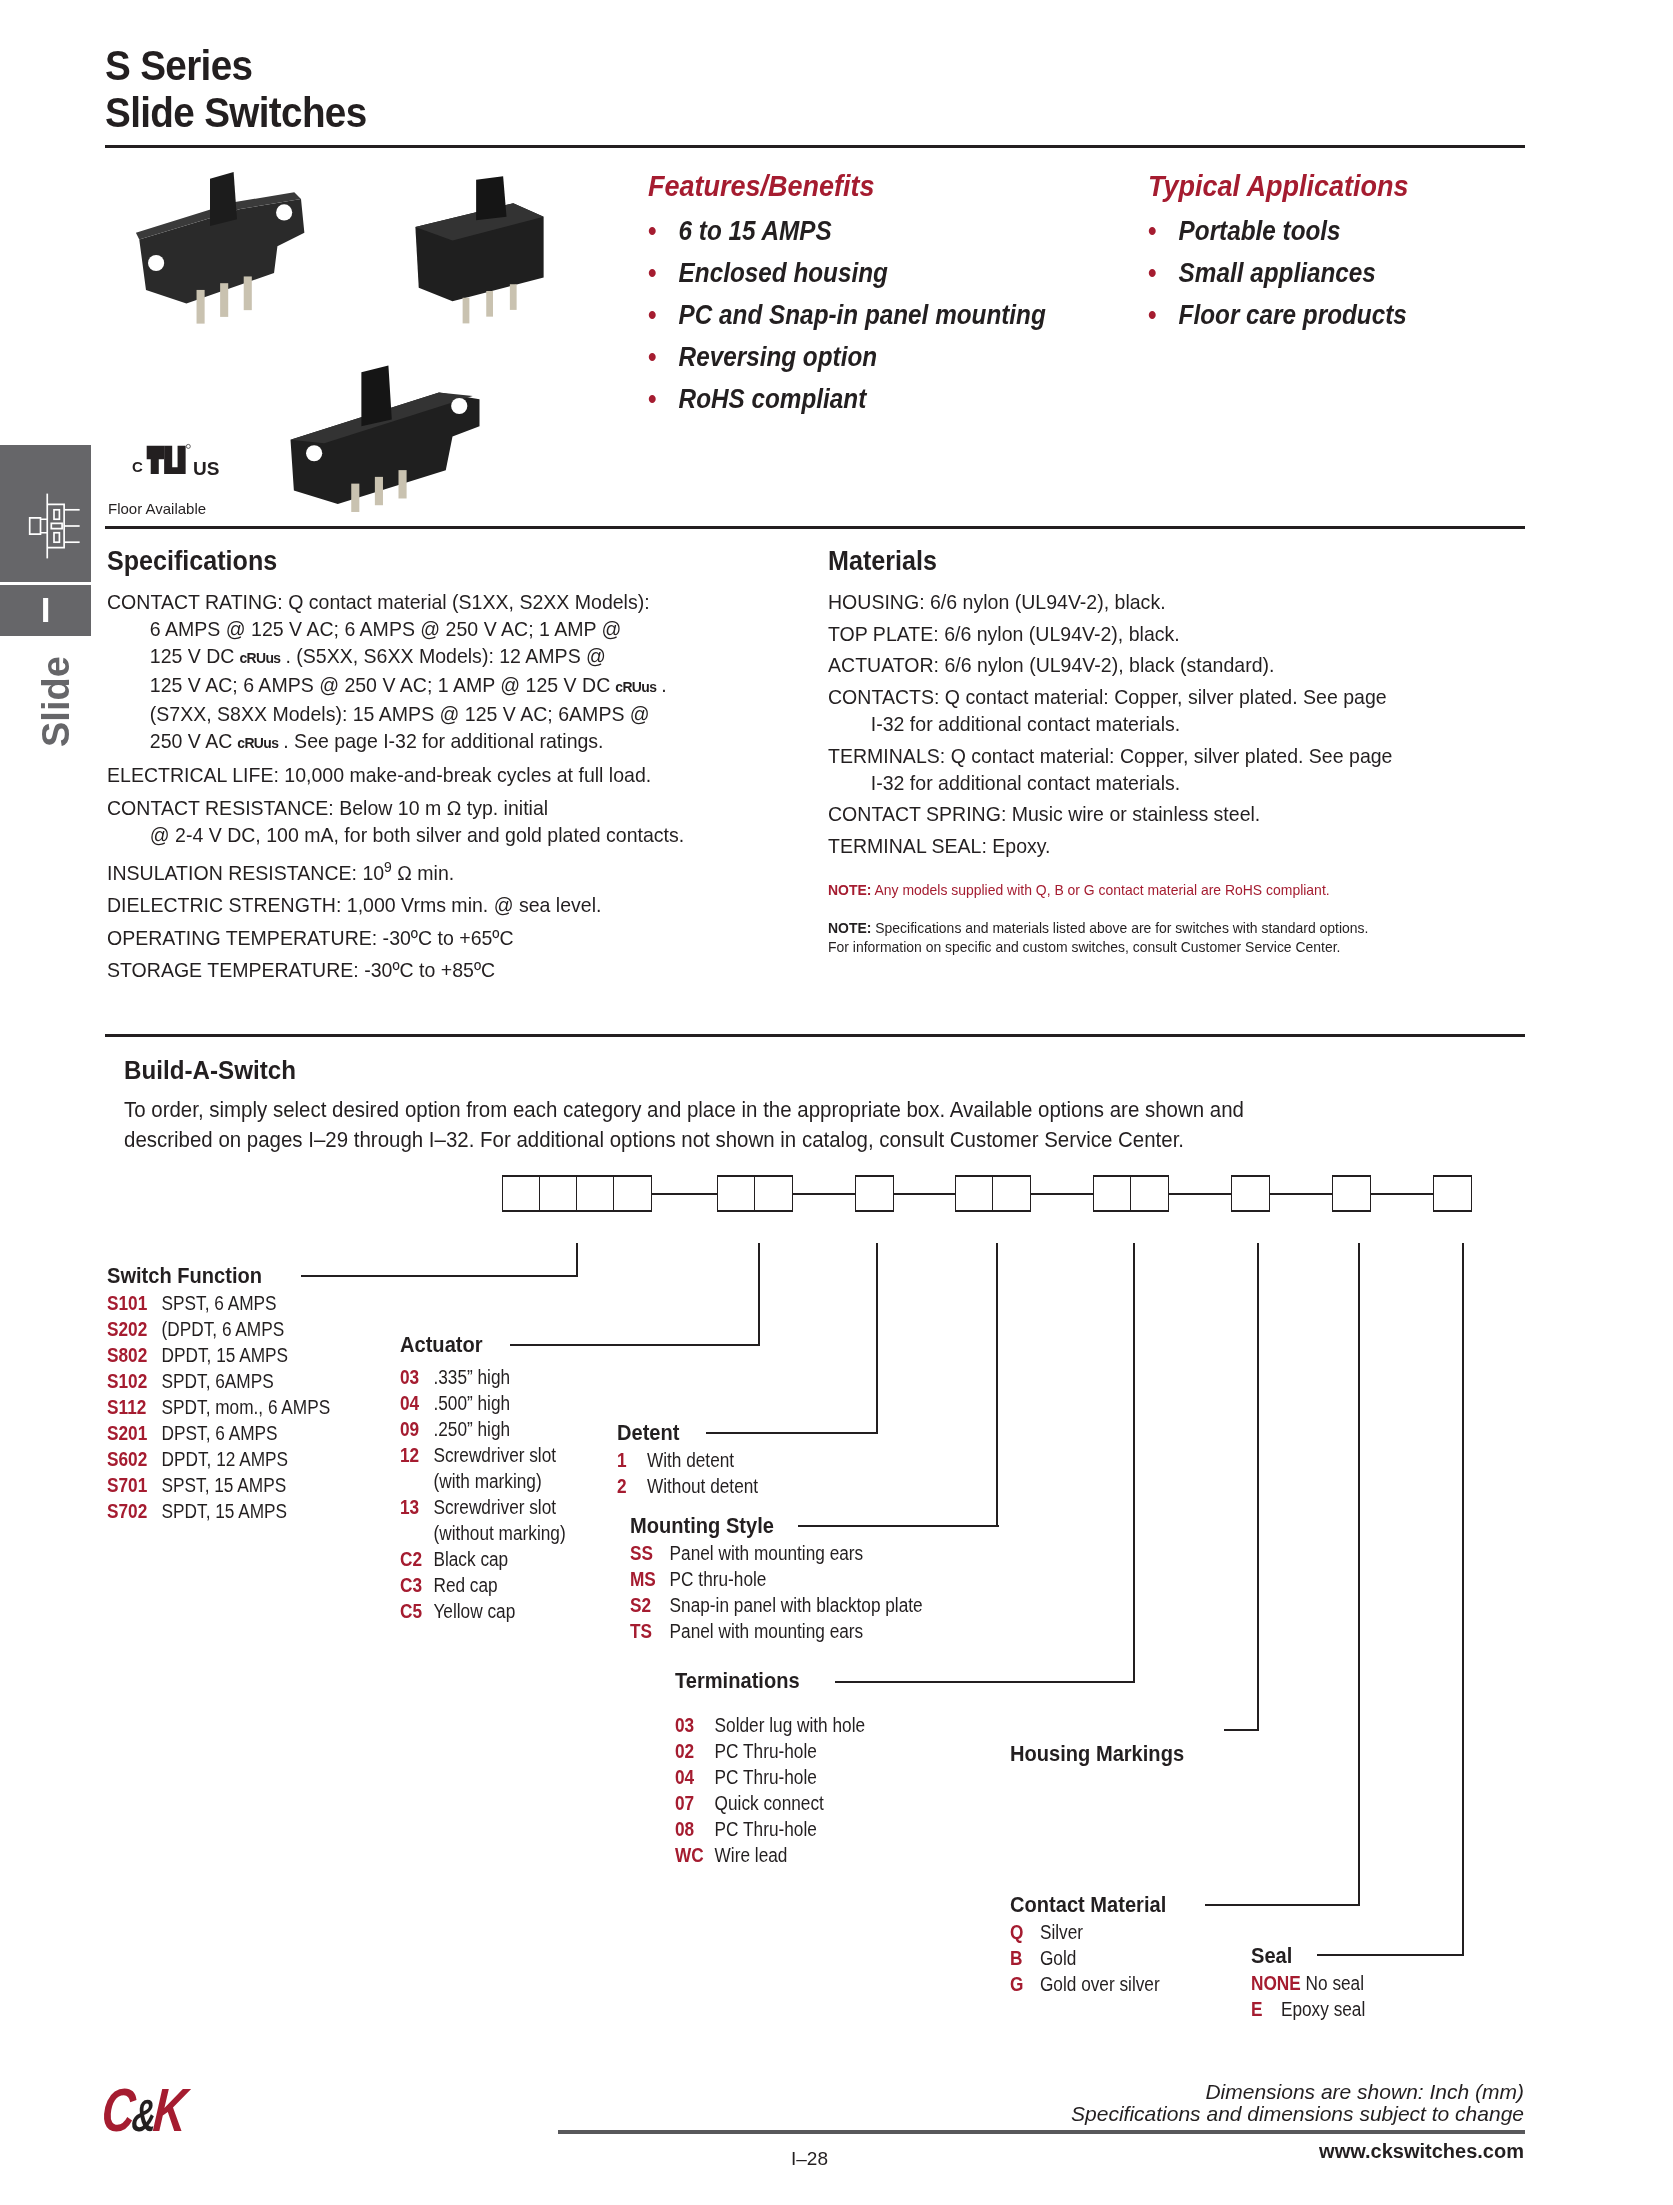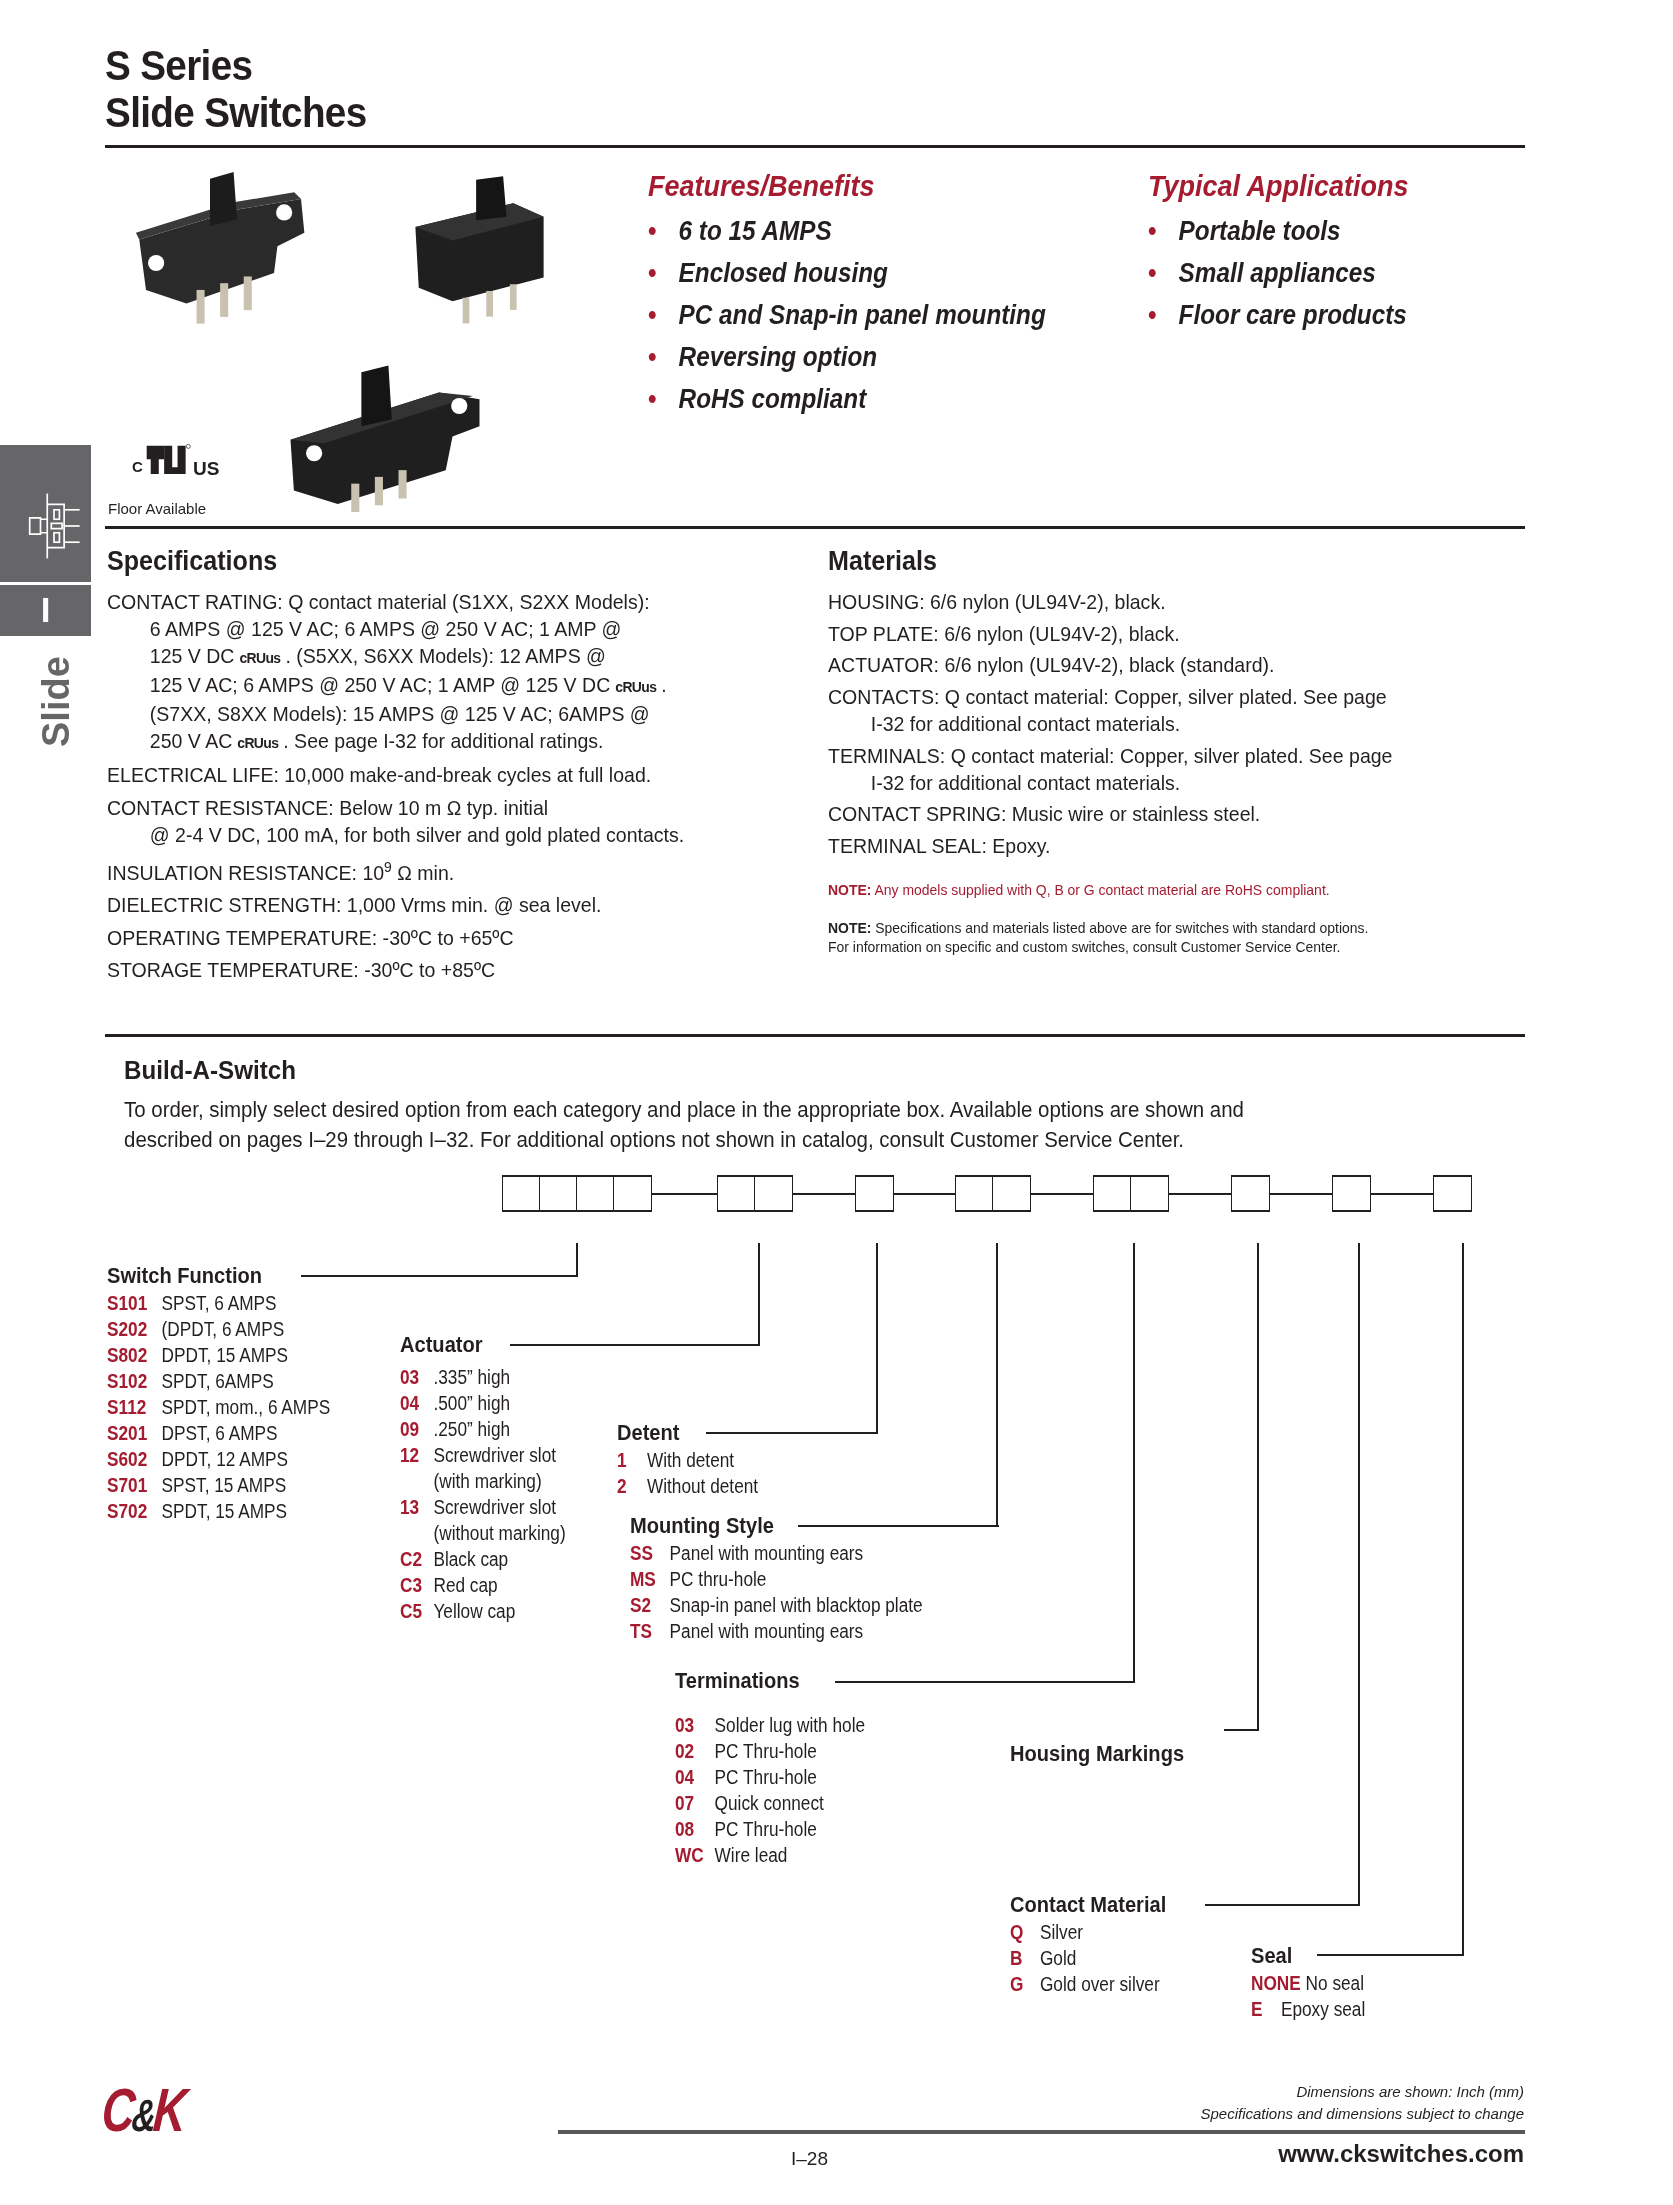--- a/index.html
+++ b/index.html
@@ -37,21 +37,21 @@
   .bas-desc { font-size:22px; line-height:30px; white-space:nowrap; transform:scaleX(0.93); transform-origin:left top; }
   .box { position:absolute; top:1175px; height:37px; border:1.7px solid #231f20; border-top-width:2.7px; border-bottom-width:2.7px; background:#fff; }
   .hline { position:absolute; background:#231f20; height:2px; }
   .vline { position:absolute; background:#231f20; width:2px; }
 
   .cat-head { font-weight:bold; font-size:21.6px; color:#231f20; white-space:nowrap; transform:scaleX(0.93); transform-origin:left top; }
   .opt { font-size:19.6px; line-height:26px; white-space:nowrap; transform:scaleX(0.88); transform-origin:left top; }
   .opt .code { font-weight:bold; color:#a51c30; display:inline-block; }
 
   
-  .footer-italic { font-style:italic; font-size:15px; line-height:21.6px; text-align:right; white-space:nowrap; }
+  .footer-italic { font-style:italic; font-size:21px; line-height:21.6px; text-align:right; white-space:nowrap; }
   .logo { font-weight:bold; font-style:italic; font-size:61px; letter-spacing:-4px; color:#a51c30; transform:scaleX(0.75) skewX(-6deg); transform-origin:left top; }
   .logo .amp { color:#231f20; font-size:45px; }
 </style>
 </head>
 <body>
 
 <div class="abs title">
   <div>S Series</div>
   <div>Slide Switches</div>
 </div>
@@ -313,14 +313,14 @@
 
 <div class="abs logo" style="left:105px; top:2075px;">
   <span>C</span><span class="amp">&amp;</span><span>K</span>
 </div>
 <div class="abs footer-italic" style="right:149px; top:2081px;">
   <div>Dimensions are shown: Inch (mm)</div>
   <div>Specifications and dimensions subject to change</div>
 </div>
 <div class="abs" style="left:558px; top:2130px; width:967px; height:4px; background:#58585b;"></div>
 <div class="abs" style="left:791px; top:2148px; font-size:19px;">I–28</div>
-<div class="abs" style="right:149px; top:2140px; font-size:24px; font-weight:bold;">www.ckswitches.com</div>
+<div class="abs" style="right:149px; top:2140px; font-size:20px; font-weight:bold;">www.ckswitches.com</div>
 
 
 </body></html>

